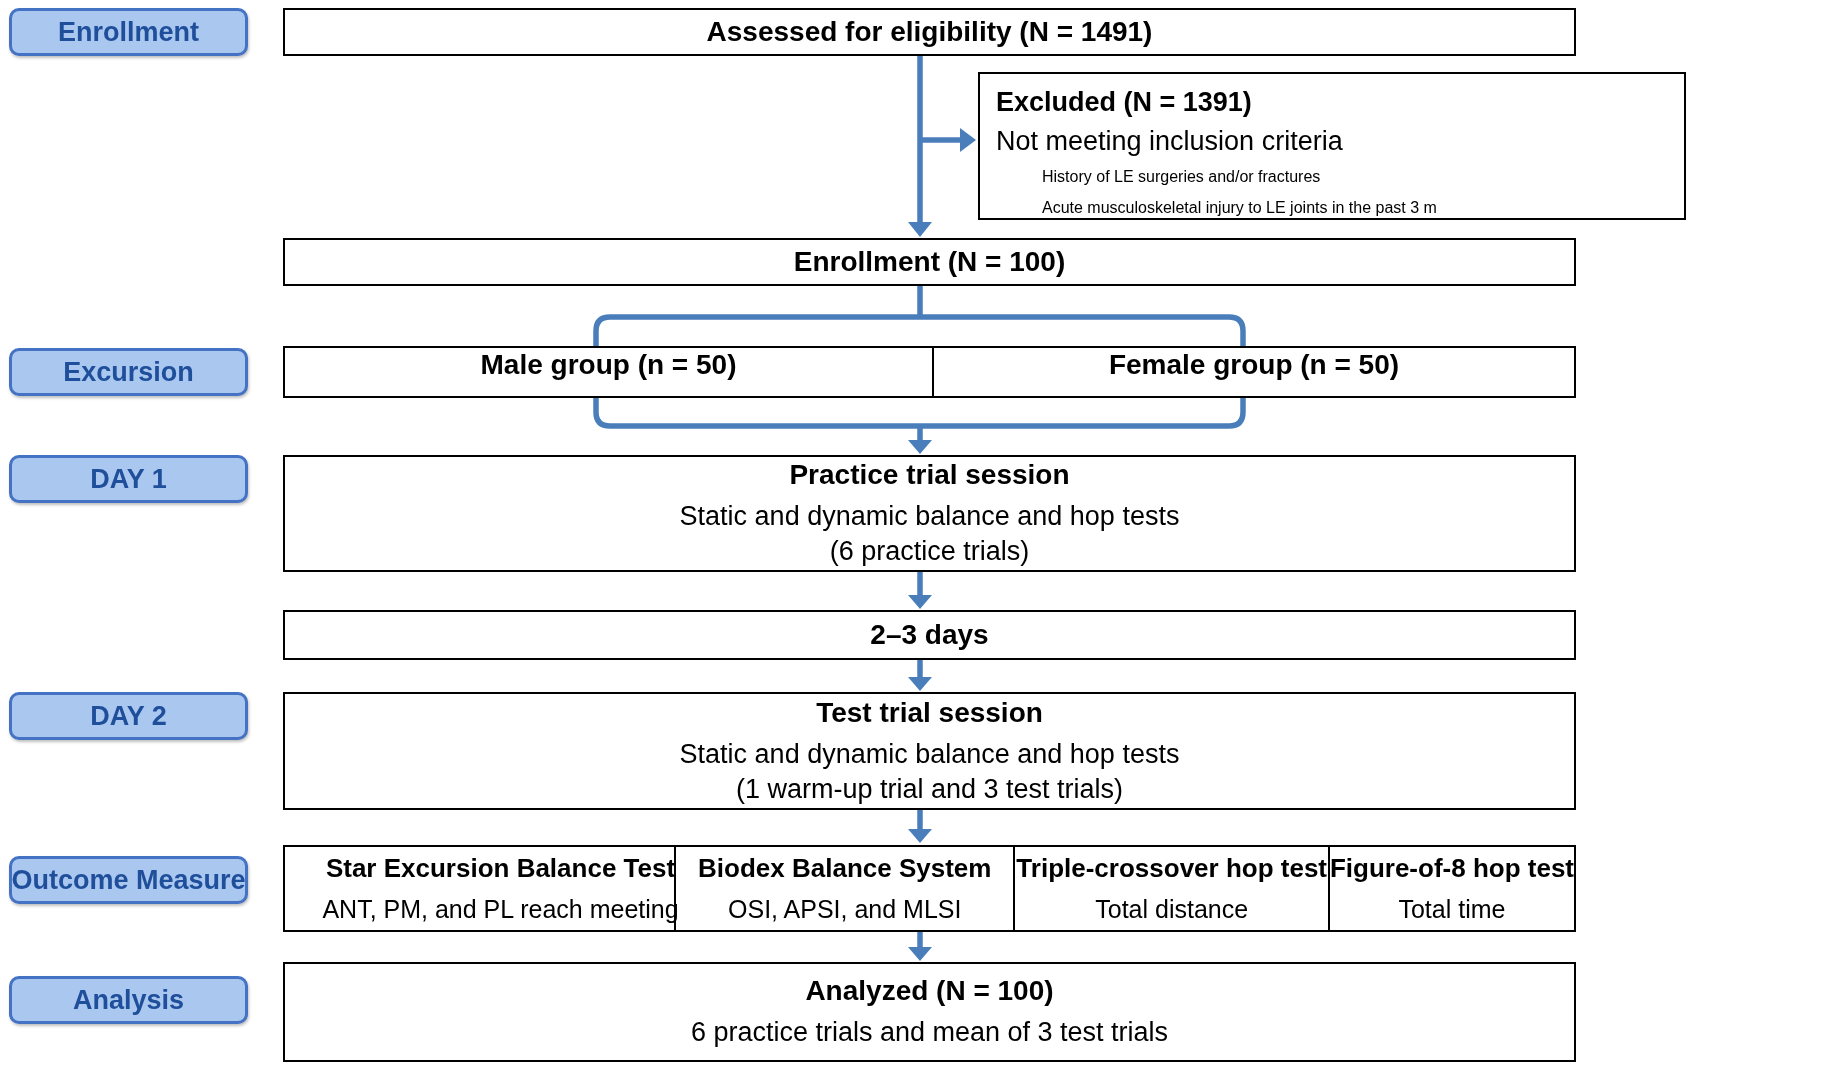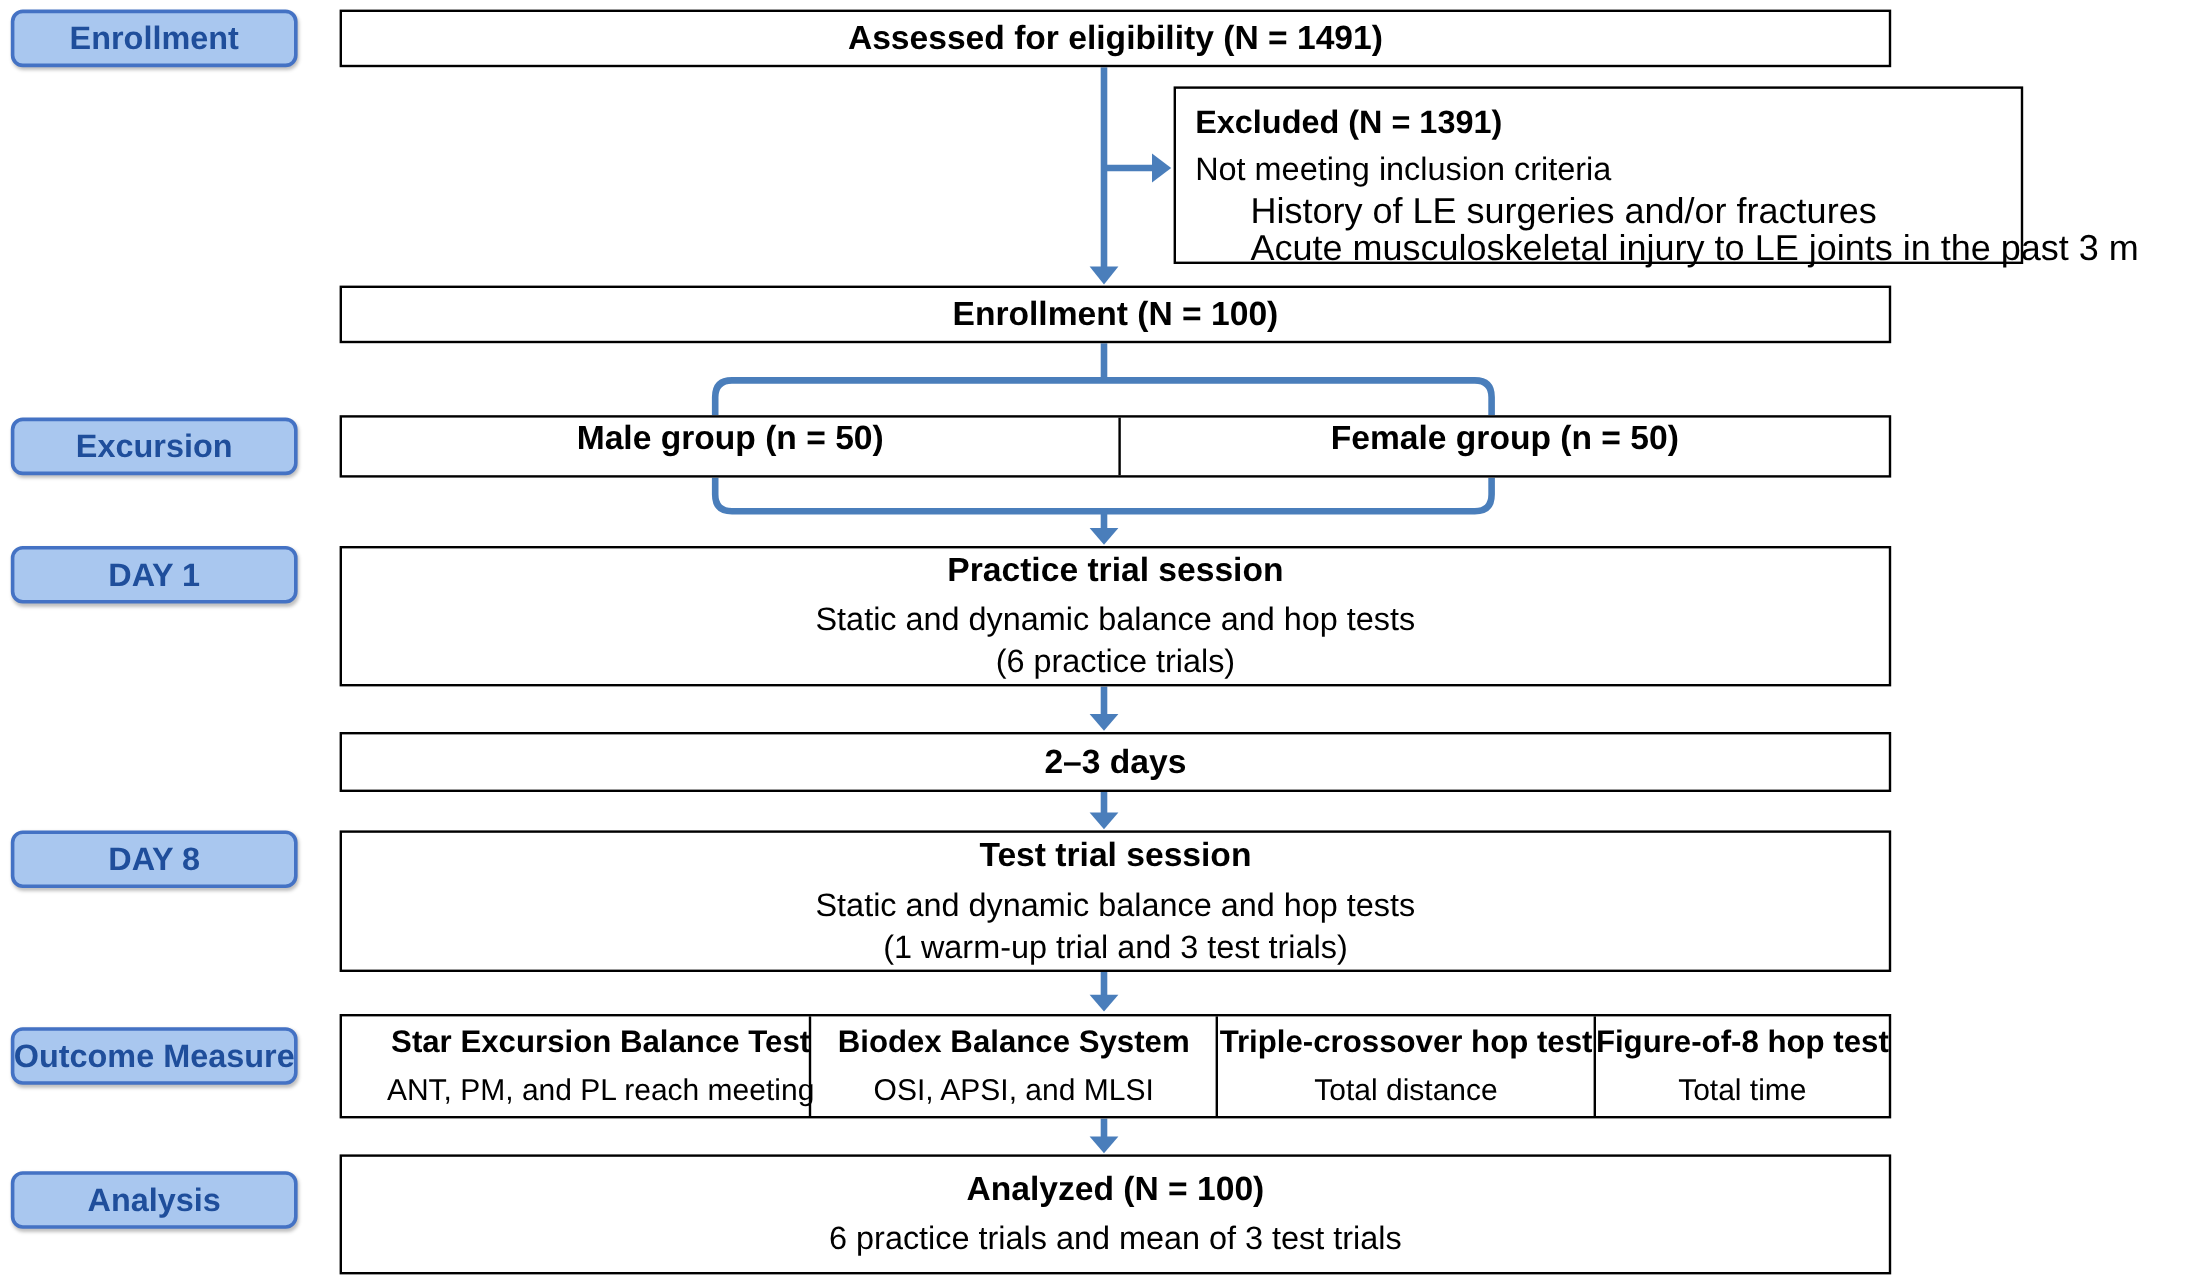--- a/index.html
+++ b/index.html
@@ -35,21 +35,21 @@
     margin-left:10px;
   }
   .t  { font-weight:bold; font-size:28px; line-height:34px; }
   .b  { font-size:27px; line-height:35px; }
   .t + .b { margin-top:7px; }
 
   
   #box-excluded { left:978px; top:72px; width:708px; height:148px; padding:9px 10px 0 16px; }
   .ex-title  { font-weight:bold; font-size:27px; line-height:38px; }
   .ex-reason { font-size:27px; line-height:40px; }
-  .ex-detail { font-size:30px; line-height:31px; padding-left:46px; white-space:nowrap; }
+  .ex-detail { font-size:16px; line-height:31px; padding-left:46px; white-space:nowrap; }
 
   
   #box-allocation { top:346px; height:52px; flex-direction:row; padding:0; align-items:stretch; }
   .alloc-cell { display:flex; align-items:flex-start; justify-content:center; }
   .alloc-cell.male   { width:647px; }
   .alloc-cell.female { flex:1; border-left:2.5px solid var(--box-border,#000); }
 
   
   #box-outcome { top:845px; height:87px; flex-direction:row; padding:0; align-items:stretch; }
   .oc-cell {
@@ -89,21 +89,21 @@
     <line class="al" x1="920" y1="810" x2="920" y2="830"></line>
     <polygon class="ah" points="908,829 932,829 920,843"></polygon>
 
     <line class="al" x1="920" y1="932" x2="920" y2="948"></line>
     <polygon class="ah" points="908,947 932,947 920,961"></polygon>
   </svg>
 
   <div class="stage-label" style="top:8px">Enrollment</div>
   <div class="stage-label" style="top:348px">Excursion</div>
   <div class="stage-label" style="top:455px">DAY 1</div>
-  <div class="stage-label" style="top:692px">DAY 8</div>
+  <div class="stage-label" style="top:692px">DAY 2</div>
   <div class="stage-label" style="top:856px">Outcome Measure</div>
   <div class="stage-label" style="top:976px">Analysis</div>
 
   <div class="box flow-box" style="top:8px;height:48px">
     <div class="t">Assessed for eligibility (N = 1491)</div>
   </div>
 
   <div class="box" id="box-excluded">
     <div class="ex-title">Excluded (N = 1391)</div>
     <div class="ex-reason">Not meeting inclusion criteria</div>

